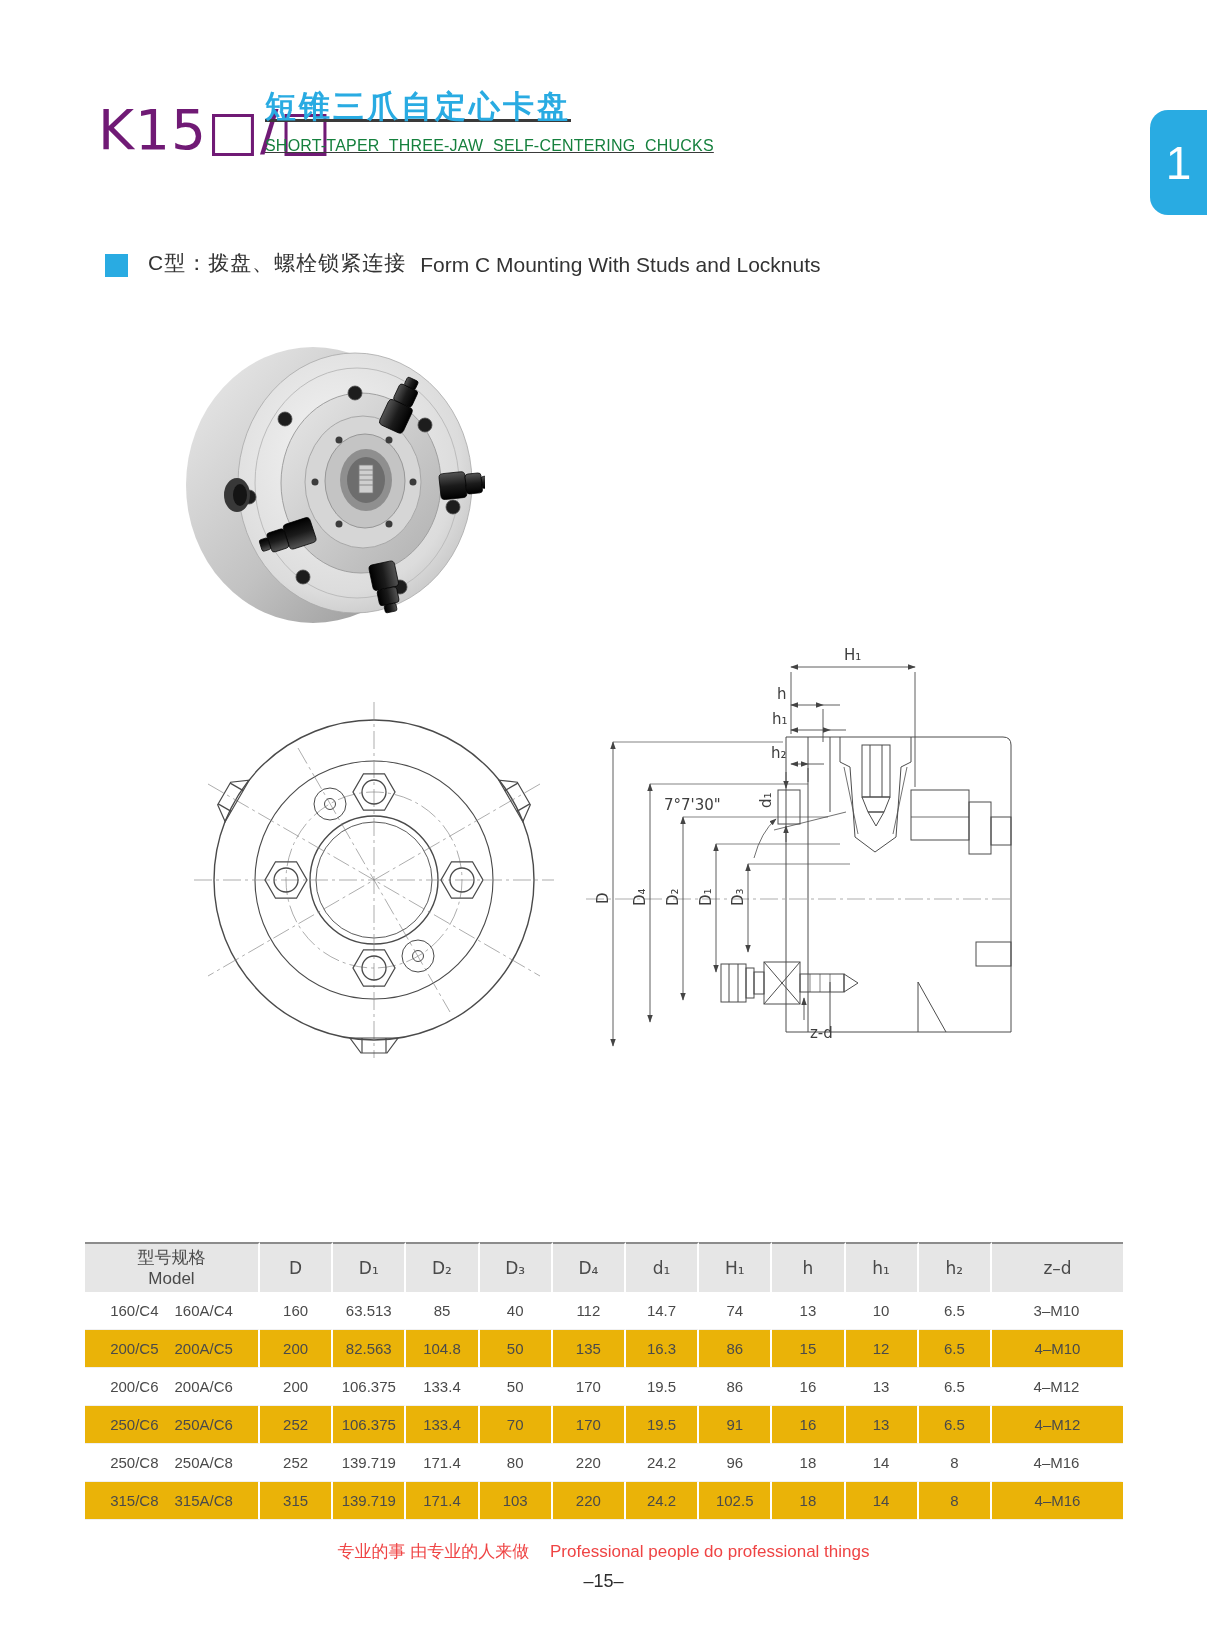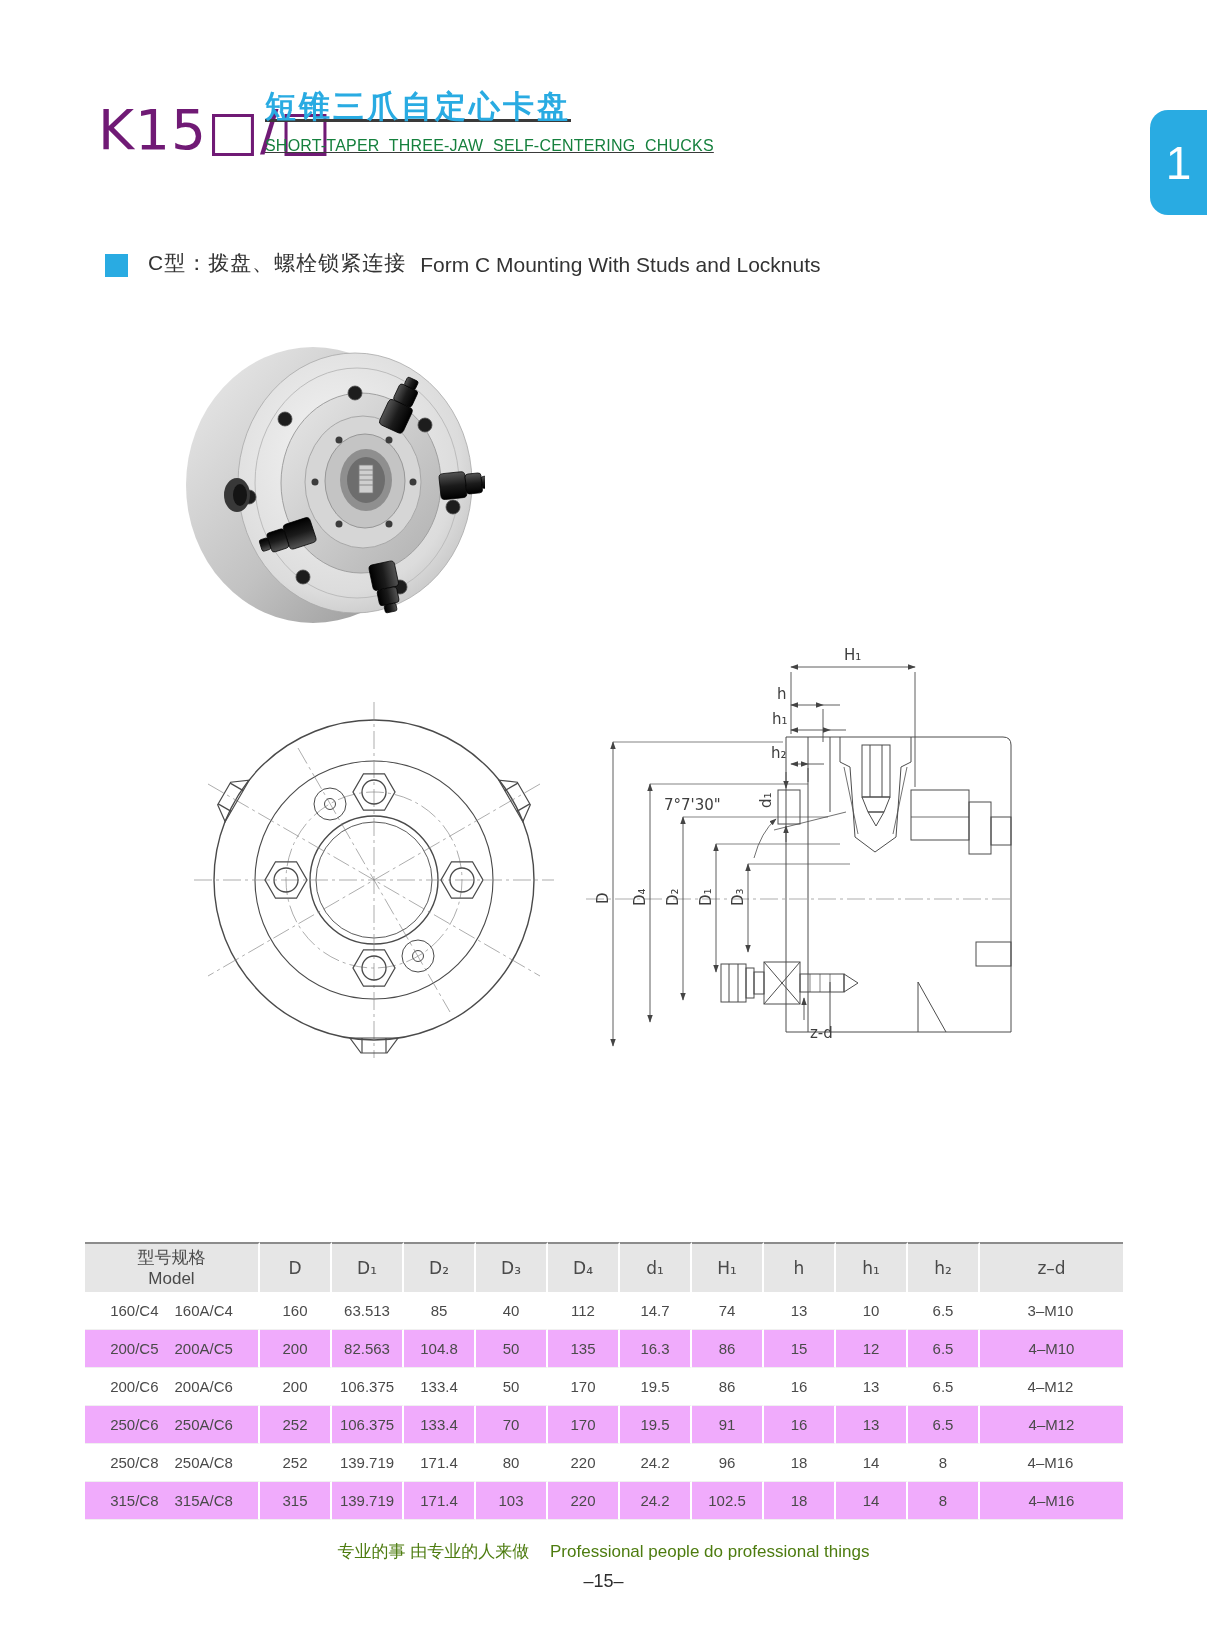--- a/index.html
+++ b/index.html
@@ -36,33 +36,33 @@
   
   .dim-table { position:absolute; left:85px; top:1242px; width:1038px;
                border-collapse:separate; border-spacing:0; table-layout:fixed; }
   .dim-table th, .dim-table td { text-align:center; vertical-align:middle;
                font-weight:normal; color:#4a4a4a; }
   .dim-table thead th { background:#e6e6e6; height:50px; font-size:17px;
                border-top:2px solid #8c8c8c; border-right:2px solid #fff;
                font-family:"DejaVu Sans",sans-serif; }
   .dim-table thead th:last-child { border-right:none; }
   .model-th { width:175px; font-family:"Liberation Sans",sans-serif !important; }
-  .dim-table th:last-child, .dim-table td:last-child { width:143px; }
+  .dim-table th:last-child, .dim-table td:last-child { width:131px; }
   .model-th div { line-height:1.25; font-size:17px; }
   .dim-table tbody td { height:38px; font-size:15px; border-right:2px solid transparent;
                border-bottom:1px solid #f0f0f0; }
-  .dim-table tbody tr.shaded td { background:#f0abfc; border-right:2px solid #fff; }
+  .dim-table tbody tr.shaded td { background:#eab308; border-right:2px solid #fff; }
   .dim-table tbody tr.shaded td:last-child { border-right:none; }
   .model-cell { white-space:nowrap; }
   .model-cell span { display:inline-block; }
   .model-cell span + span { margin-left:16px; }
 
   
   .footer { position:absolute; left:0; top:1540px; width:100%; text-align:center; }
-  .footer-line { font-size:17px; color:#4d7c0f; }
+  .footer-line { font-size:17px; color:#ef4444; }
   .footer-line .f-en { margin-left:16px; }
   .page-num { margin-top:8px; font-size:18px; color:#2e2e2e; }
 </style>
 </head>
 <body>
 
 <div class="page">
 
   <div class="model-code">K15□/□</div>
   <div class="title-block">

